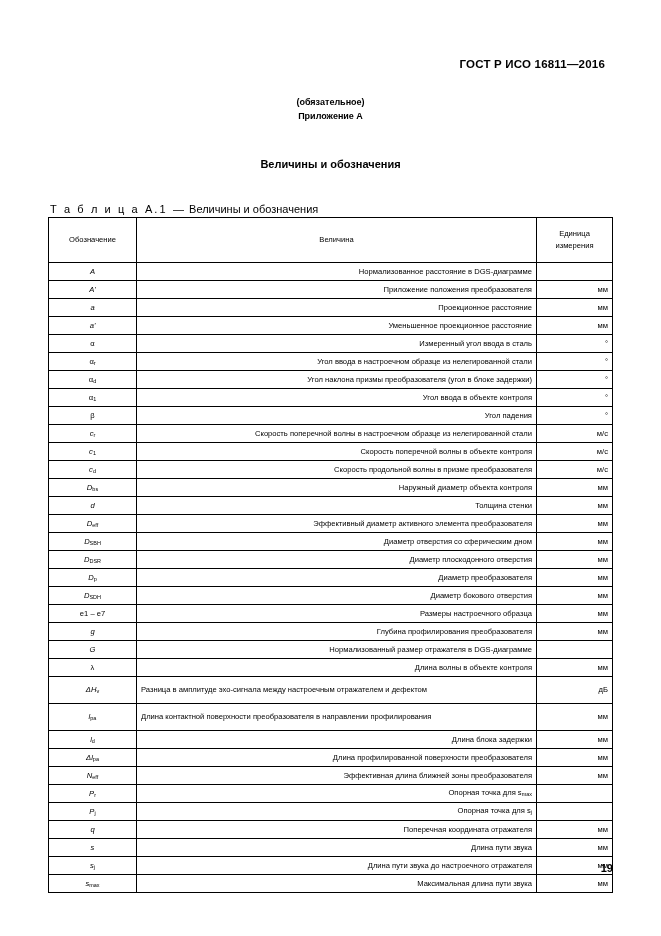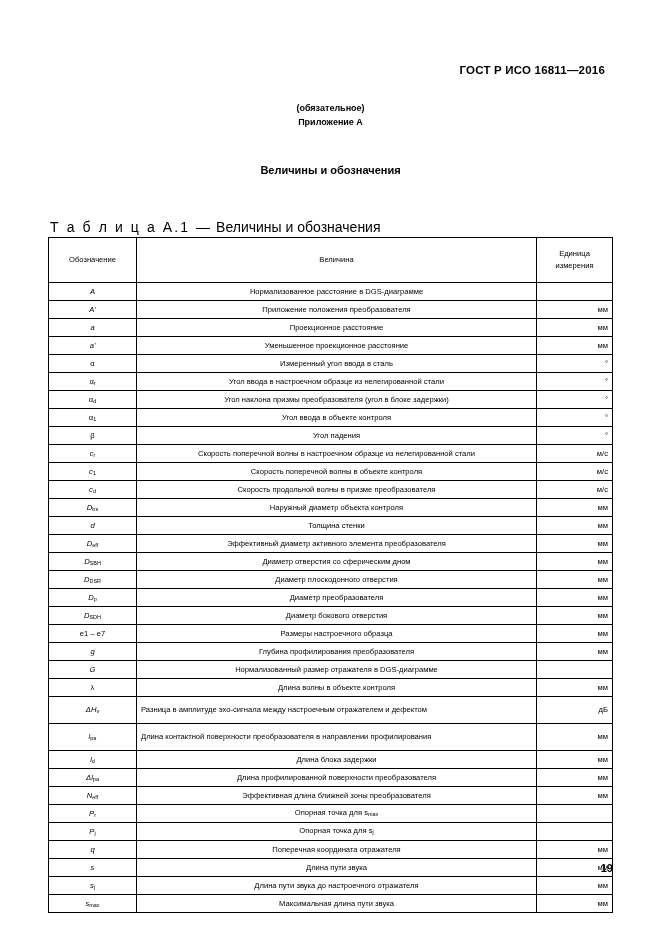--- a/index.html
+++ b/index.html
@@ -12,21 +12,21 @@
     height: 936px;
     font-family: "Liberation Sans", sans-serif;
     color: #000;
     position: relative;
   }
   .page {
     position: relative;
     width: 661px;
     height: 936px;
     box-sizing: border-box;
-    padding: 6px 48px;
+    padding: 0 48px;
   }
   .doc-header {
     text-align: right;
     font-size: 11.5px;
     font-weight: bold;
     letter-spacing: 0.2px;
     padding-top: 58px;
     padding-right: 8px;
   }
   .annex-block {
@@ -36,23 +36,23 @@
     font-weight: bold;
     line-height: 1.55;
   }
   .section-title {
     text-align: center;
     margin-top: 34px;
     font-size: 11px;
     font-weight: bold;
   }
   .table-caption {
-    margin-top: 43px;
+    margin-top: 33px;
     margin-left: 2px;
-    font-size: 14px;
+    font-size: 11px;
   }
   .table-caption .spaced {
     letter-spacing: 2.1px;
   }
   table.values {
     border-collapse: collapse;
     width: 100%;
     margin-top: 2px;
     table-layout: fixed;
   }
@@ -75,21 +75,21 @@
 
   td.sym {
     text-align: center;
     font-style: italic;
     white-space: nowrap;
   }
   td.sym.upright {
     font-style: normal;
   }
   td.desc {
-    text-align: center;
+    text-align: right;
     padding-left: 7px;
     padding-right: 6px;
     line-height: 1.45;
   }
   td.desc.justify {
     text-align: justify;
   }
   td.unit {
     text-align: right;
     font-style: normal;

